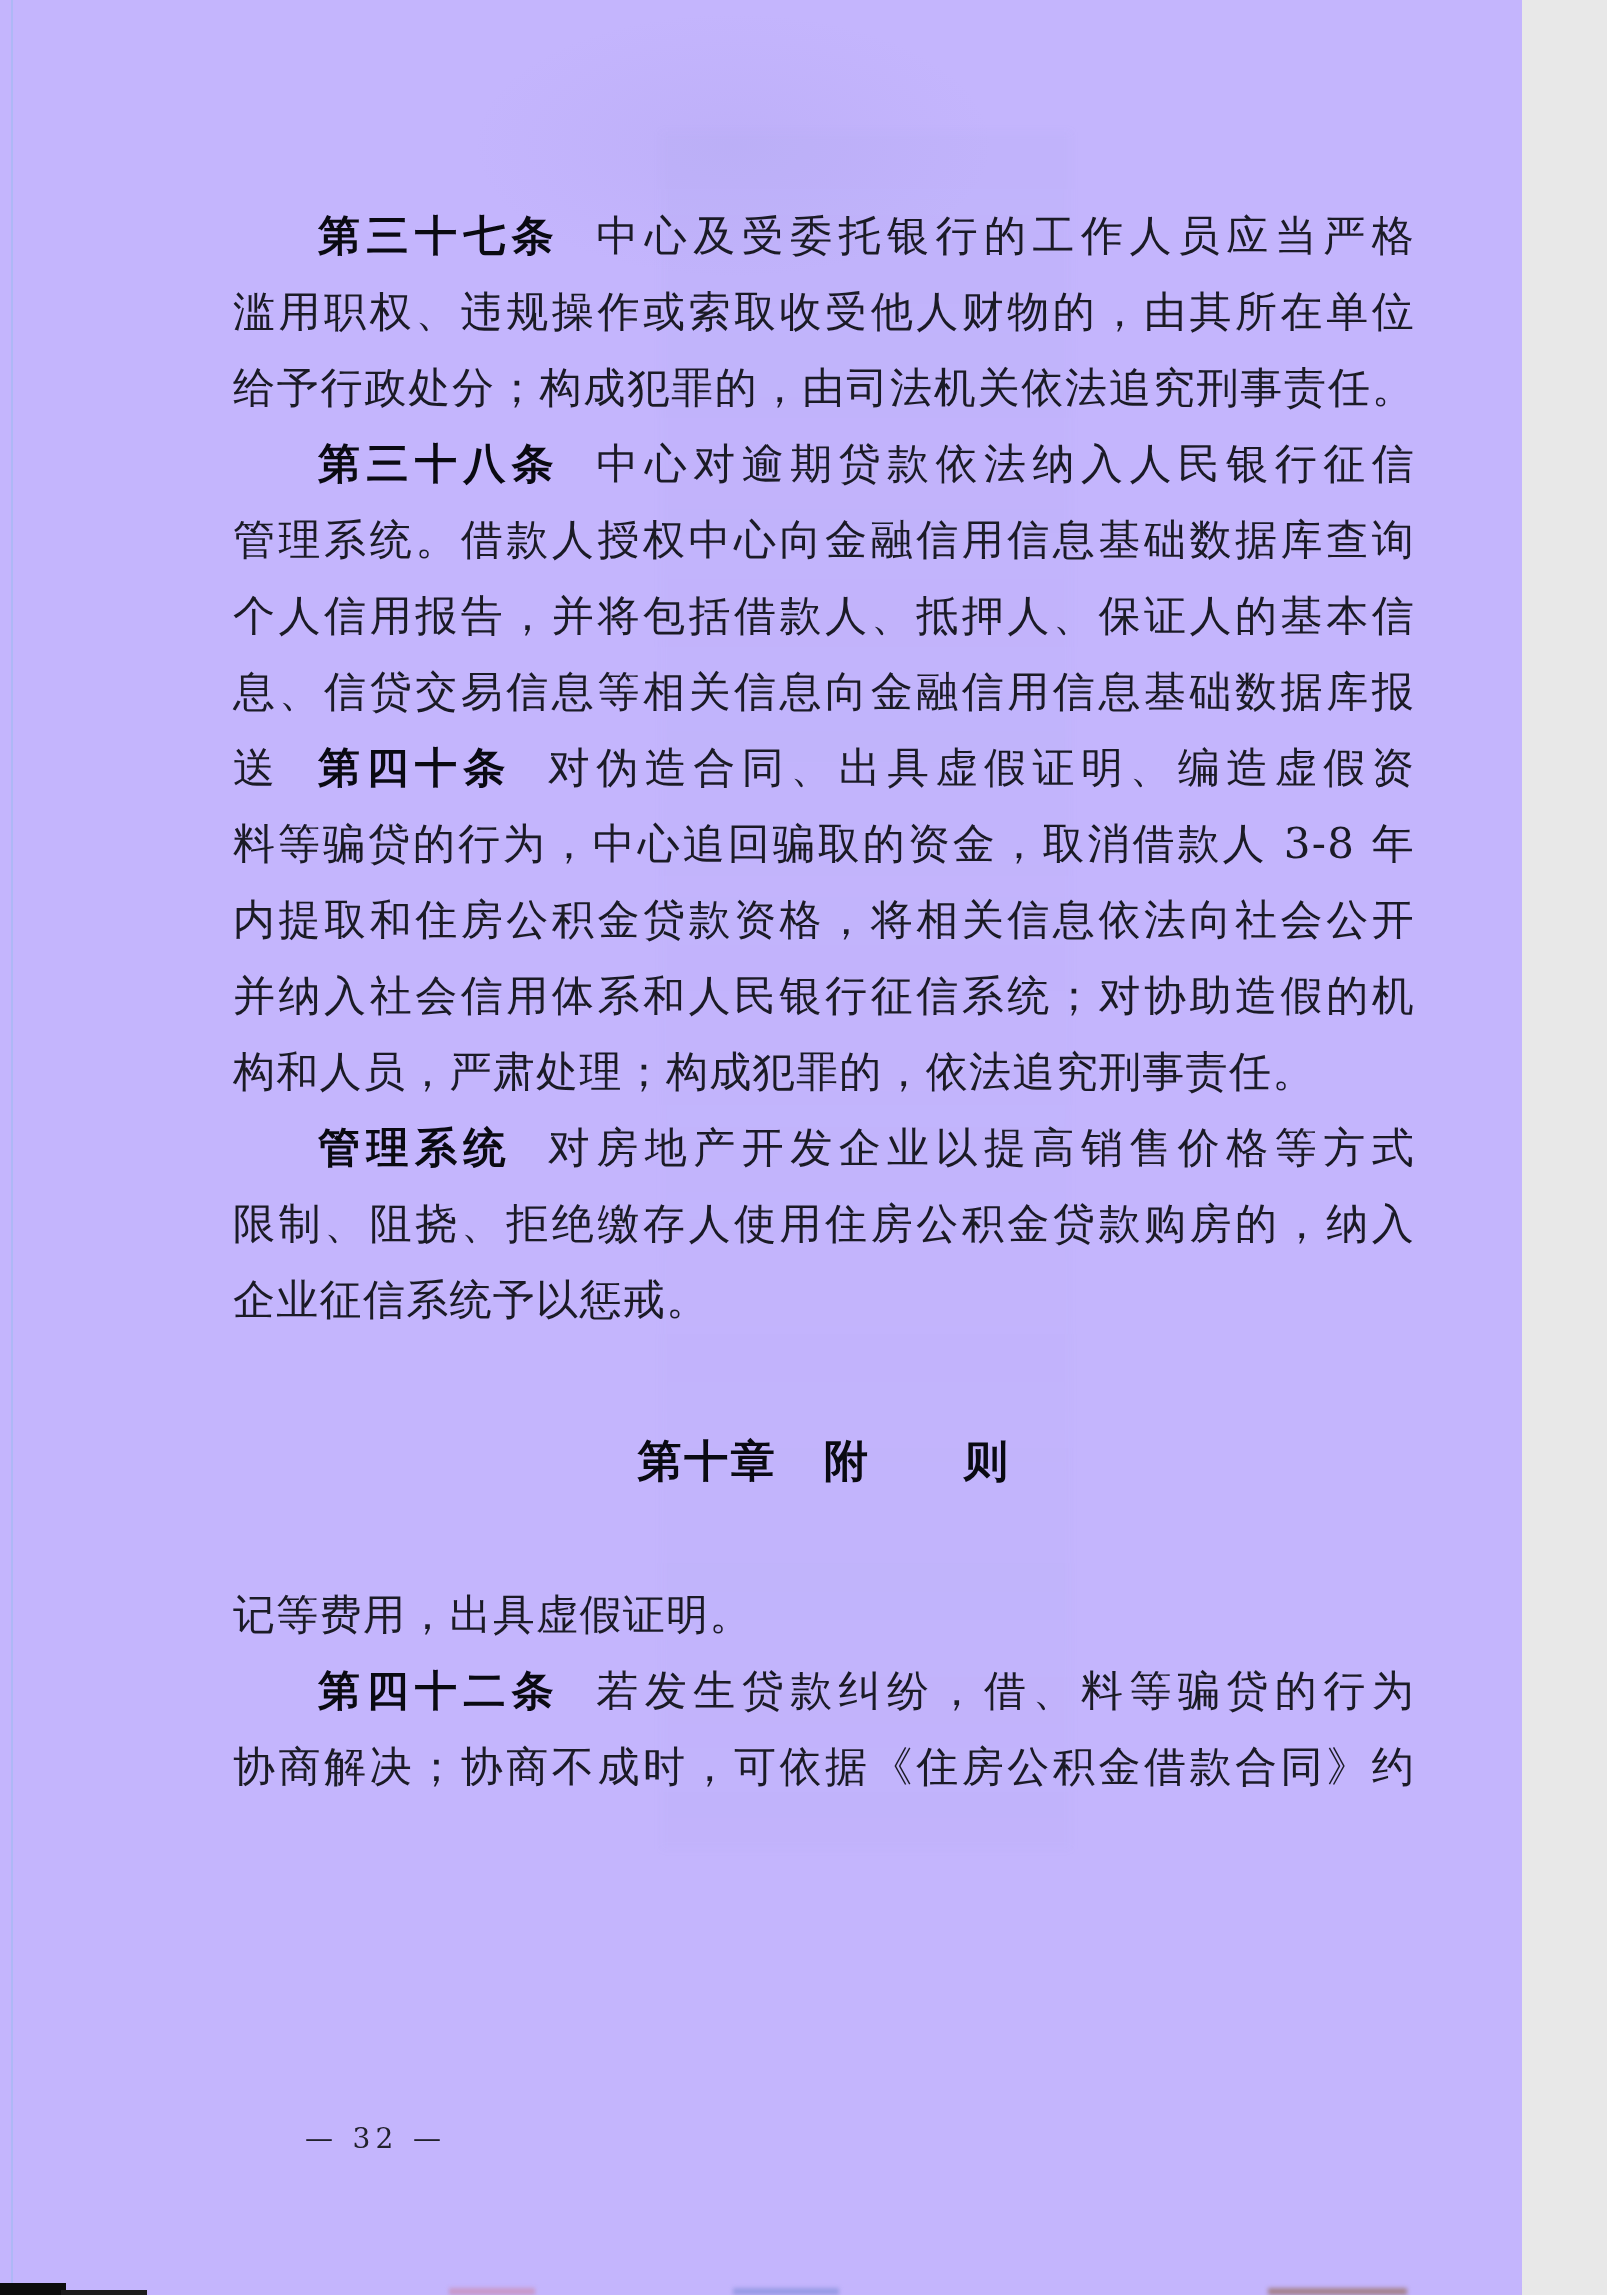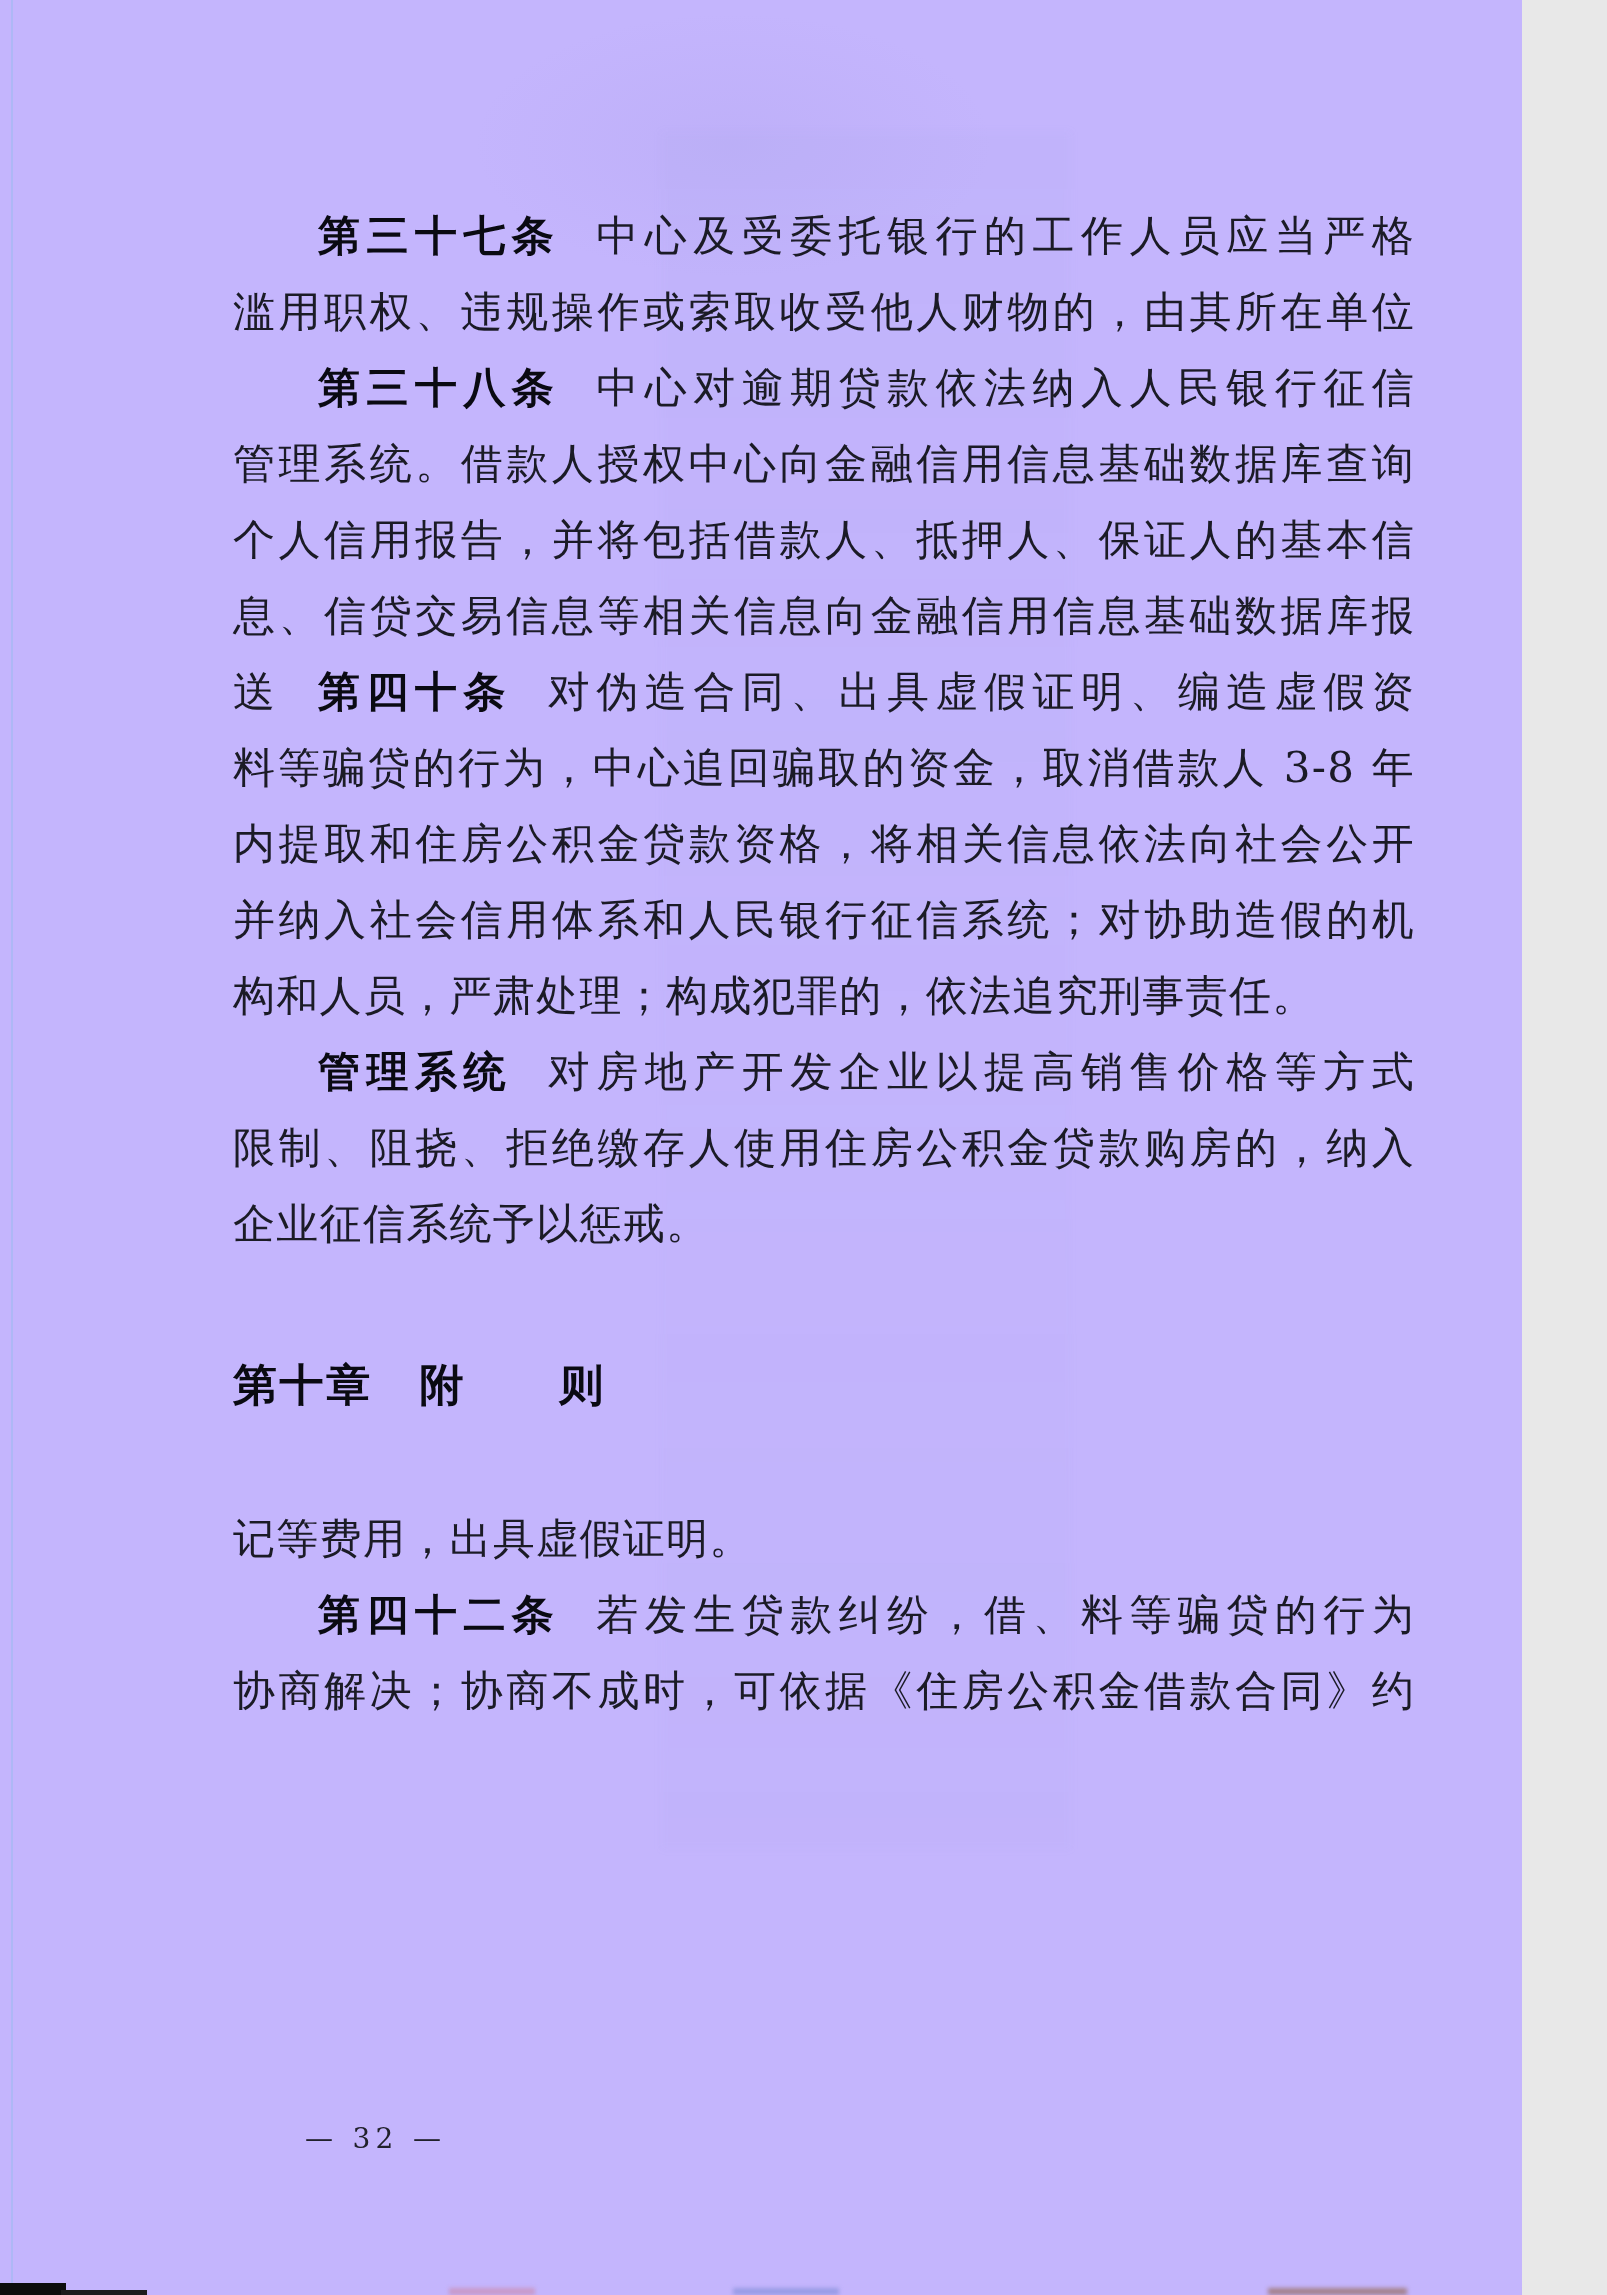--- a/index.html
+++ b/index.html
@@ -62,20 +62,21 @@
     font-weight:700;
     color:#0a0a12;
     font-family:"DejaVu Sans","Liberation Sans",sans-serif;
     margin-right:36px;
   }
   .chapter{
     font-size:44px;
     line-height:76px;
     height:76px;
     margin:85px 0 78px 0;
+    text-align:center;
     font-weight:700;
     color:#0a0a12;
     font-family:"DejaVu Sans","Liberation Sans",sans-serif;
     letter-spacing:2.6px;
   }
   .page-number{
     position:absolute;
     left:305px;
     top:2122px;
     font-size:28px;
@@ -90,20 +91,21 @@
 <div class="page">
 
   <div class="haze-top"></div>
   <div class="haze-mid"></div>
   <div class="edge-line-left"></div>
 
   <div class="content">
 
     <div class="ln indent fill"><span class="art">第三十七条</span><span>中心及受委托银行的工作人员应当严格</span></div>
     <div class="ln fill"><span>滥用职权、违规操作或索取收受他人财物的，由其所在单位</span></div>
+    <div class="ln fill"><span>给予行政处分；构成犯罪的，由司法机关依法追究刑事责任。</span></div>
 
     <div class="ln indent fill"><span class="art">第三十八条</span><span>中心对逾期贷款依法纳入人民银行征信</span></div>
     <div class="ln fill"><span>管理系统。借款人授权中心向金融信用信息基础数据库查询</span></div>
     <div class="ln fill"><span>个人信用报告，并将包括借款人、抵押人、保证人的基本信</span></div>
     <div class="ln fill"><span>息、信贷交易信息等相关信息向金融信用信息基础数据库报送。</span></div>
 
     <div class="ln indent fill"><span class="art">第四十条</span><span>对伪造合同、出具虚假证明、编造虚假资</span></div>
     <div class="ln fill"><span>料等骗贷的行为，中心追回骗取的资金，取消借款人 3-8 年</span></div>
     <div class="ln fill"><span>内提取和住房公积金贷款资格，将相关信息依法向社会公开</span></div>
     <div class="ln fill"><span>并纳入社会信用体系和人民银行征信系统；对协助造假的机</span></div>

